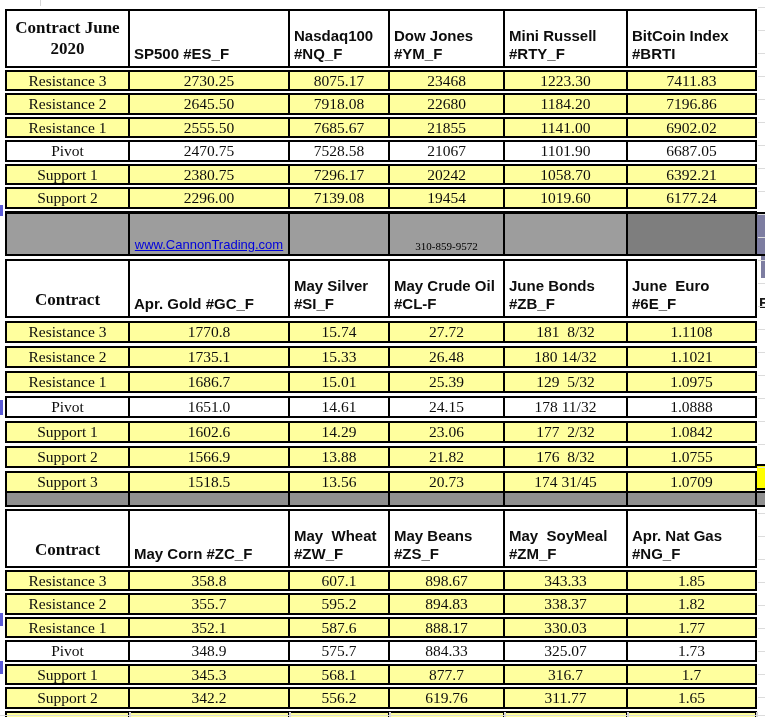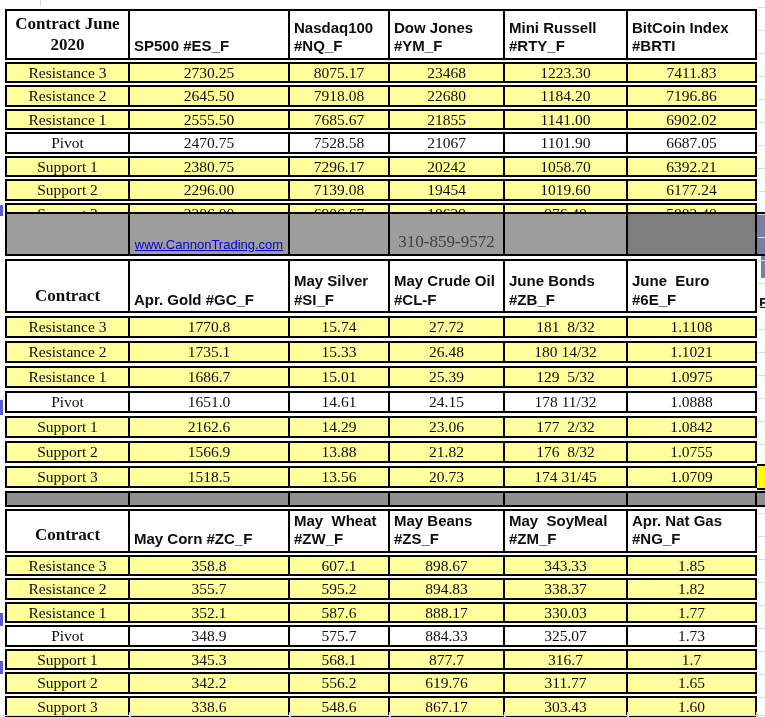--- a/index.html
+++ b/index.html
@@ -14,21 +14,21 @@
   table.sec3{top:507px;border-spacing:0 2px;}
   col.c0{width:125px;} col.c1{width:160px;} col.c2{width:100px;}
   col.c3{width:115px;} col.c4{width:123px;} col.c5{width:129px;}
 
   td{box-sizing:border-box;border:2px solid #000;border-left:none;overflow:hidden;
      color:#0d0d0d;}
   td:first-child{border-left:2px solid #000;}
 
   tr.hd td{background:#ffffff;vertical-align:bottom;text-align:left;
            font-family:"Liberation Sans", sans-serif;font-weight:bold;
-           font-size:15px;line-height:1.22;padding:1px 3px 2px 4px;white-space:pre-wrap;}
+           font-size:15px;line-height:1.22;padding:16px 3px 2px 4px;white-space:pre-wrap;}
   tr.hd td.title{font-family:"Liberation Serif", serif;font-weight:bold;font-size:17px;
            text-align:center;vertical-align:middle;line-height:1.25;padding:2px;}
   tr.hd td.title.bottom{vertical-align:bottom;padding-bottom:5px;}
   .sec1 tr.hd td{height:40px;}
   .sec2 tr.hd td{height:54px;}
   .sec3 tr.hd td{height:40px;}
 
   tr.r td{background:#ffff9e;text-align:center;vertical-align:middle;
           font-size:15.5px;line-height:1;white-space:pre-wrap;}
   tr.r.pivot td{background:#ffffff;}
@@ -45,21 +45,21 @@
          display:flex;align-items:flex-end;justify-content:center;
          padding-bottom:2px;overflow:hidden;}
   .bcell:first-child{border-left:2px solid #000;}
   .band1 .bcell{background:#9d9d9d;}
   .band1 .bcell.dark{background:#7e7e7e;}
   .band1 .bcell.edge{background:#7d7da1;border:none;border-top:2px solid #000;border-bottom:2px solid #000;}
   .band2 .bcell{background:#8f8f8f;}
   .band2 .bcell.edge{background:#8f8f8f;border:none;border-top:2px solid #000;border-bottom:2px solid #000;}
   .site-link{font-family:"Liberation Sans", sans-serif;font-size:13px;color:#0000dd;
              text-decoration:underline;cursor:pointer;}
-  .phone{font-family:"Liberation Serif", serif;font-size:17px;color:#404040;}
+  .phone{font-family:"Liberation Serif", serif;font-size:11px;color:#000000;}
 
   
   .edge-letter{position:absolute;left:759px;top:294px;width:10px;height:18px;
                font-family:"Liberation Sans", sans-serif;font-weight:bold;font-size:15px;
                color:#1a1a1a;overflow:hidden;}
   .edge-slate-bit{position:absolute;left:761px;top:256px;width:4px;height:22px;background:#7d7da1;}
   .edge-yellow{position:absolute;left:757px;top:464px;width:8px;height:26px;background:#ffff00;
                box-sizing:border-box;border-top:2px solid #000;border-bottom:2px solid #000;}
   .left-mark{position:absolute;left:0;width:3px;background:#5b5bd6;}
   .lm1{top:205px;height:11px;} .lm2{top:400px;height:15px;}
@@ -224,21 +224,21 @@
     <tr class="r pivot">
       <td class="lbl">Pivot</td>
       <td>1651.0</td>
       <td>14.61</td>
       <td>24.15</td>
       <td>178 11/32</td>
       <td>1.0888</td>
     </tr>
     <tr class="r">
       <td class="lbl">Support 1</td>
-      <td>2162.6</td>
+      <td>1602.6</td>
       <td>14.29</td>
       <td>23.06</td>
       <td>177  2/32</td>
       <td>1.0842</td>
     </tr>
     <tr class="r">
       <td class="lbl">Support 2</td>
       <td>1566.9</td>
       <td>13.88</td>
       <td>21.82</td>

